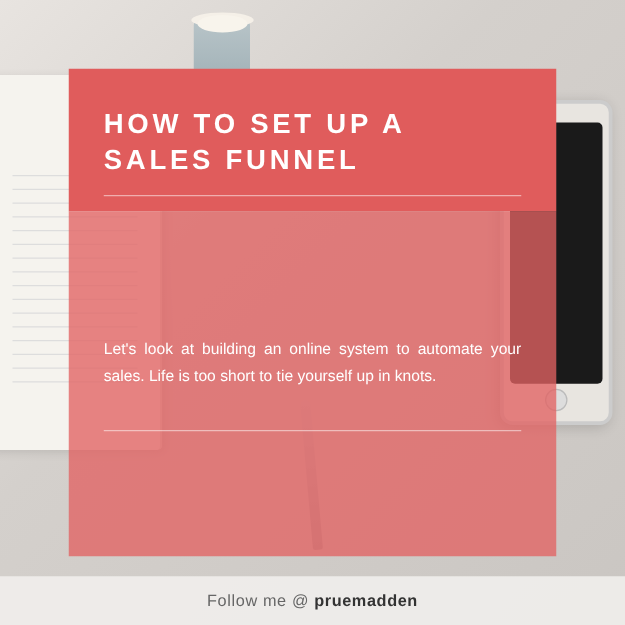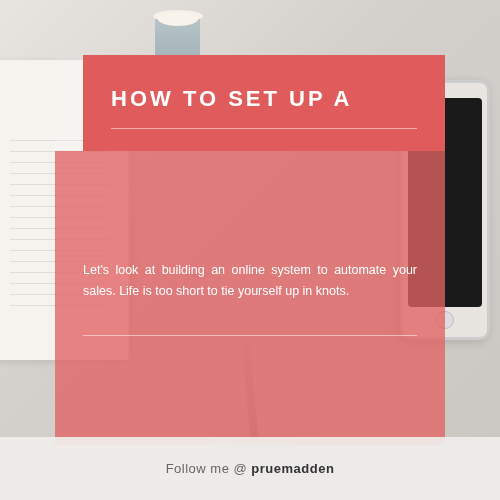--- a/index.html
+++ b/index.html
@@ -142,23 +142,22 @@
       left: 55px;
       right: 55px;
       bottom: 55px;
       background: rgba(255,255,255,0.12);
       display: flex;
       flex-direction: column;
     }
 
     .card-top {
       background: #e05c5c;
-      padding: 30px 28px 22px;
+      padding: 30px 28px 12px;
       flex: 0 0 auto;
-      margin-left: 28px;
     }
 
     .card-divider-top {
       width: 100%;
       height: 1px;
       background: rgba(255,255,255,0.5);
       margin: 14px 0 0;
     }
 
     .card-title {
@@ -204,21 +203,21 @@
       background: rgba(255,255,255,0.5);
       margin-top: 18px;
     }
 
     
     .footer {
       position: absolute;
       bottom: 0;
       left: 0;
       right: 0;
-      height: 63px;
+      height: 39px;
       background: rgba(240, 238, 235, 0.92);
       display: flex;
       align-items: center;
       justify-content: center;
     }
 
     .footer-text {
       font-family: Arial, sans-serif;
       font-size: 13px;
       color: #666;
@@ -268,20 +267,21 @@
     <div class="bg-tablet-button"></div>
   </div>
 
   <div class="bg-pen"></div>
 
   <div class="card">
 
     <div class="card-top">
       <div class="card-title">
         <span>HOW TO SET UP A</span><br>
+        <span>SALES FUNNEL</span>
       </div>
       <div class="card-divider-top"></div>
     </div>
 
     <div class="card-body">
       <p class="card-description">Let's look at building an online system to automate your sales.  Life is too short to tie yourself up in knots.</p>
       <div class="card-divider-bottom"></div>
     </div>
   </div>
 

